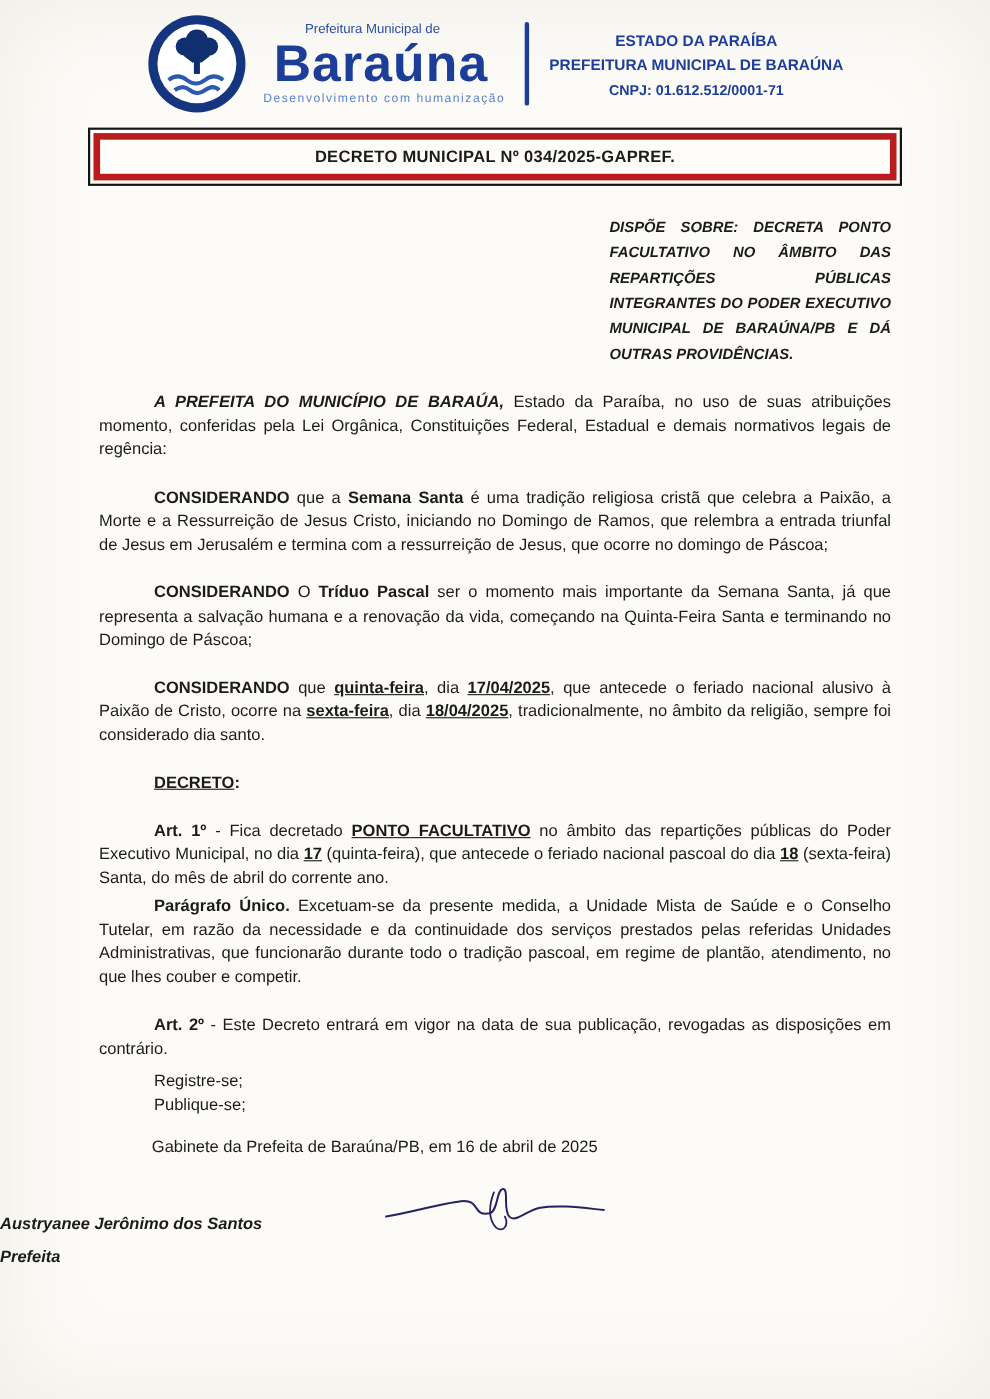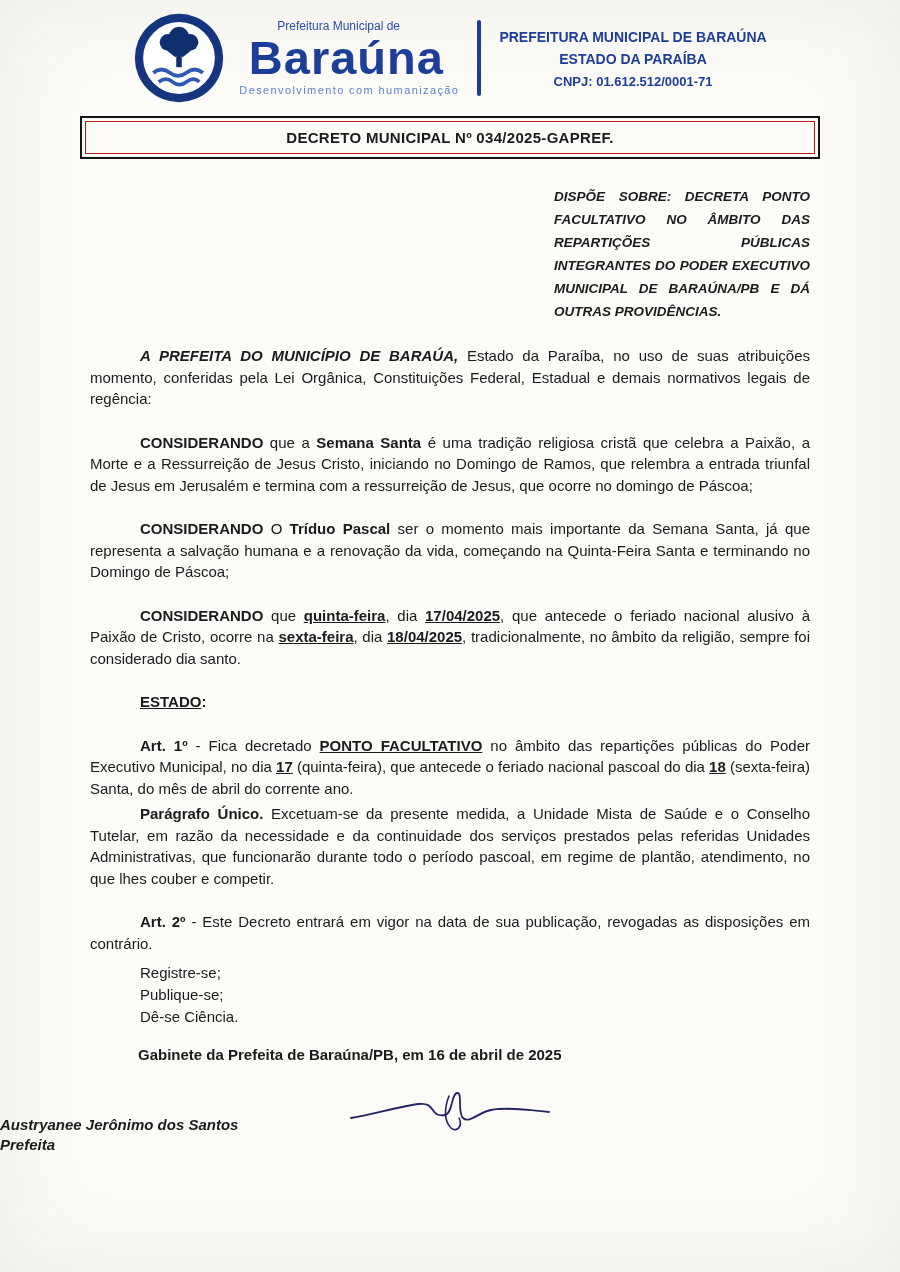--- a/index.html
+++ b/index.html
@@ -21,48 +21,48 @@
   .logo-pre { color: #2a4ea8; font-size: 12px; margin: 0 0 2px 44px; }
   .logo-name { color: #1d3e98; font-size: 47px; font-weight: bold; letter-spacing: 1px; text-align: center; }
   .logo-tagline { color: #5a82cf; font-size: 11px; letter-spacing: 1.4px; margin: 4px 0 0 6px; }
   .hdr-divider { width: 4px; height: 76px; background: #1d3e98; border-radius: 2px; }
   .hdr-right { text-align: center; color: #1d3e98; font-weight: bold; }
   .hr1 { font-size: 14px; line-height: 1.55; }
   .hr2 { font-size: 13px; margin-top: 4px; }
 
   
   .title-box-outer { margin: 12px 80px 0; border: 2px solid #141414; padding: 3px; background: #fdfcf9; }
-  .title-box-inner { border: 1px solid #b91c1c; padding: 7px 20px; }
+  .title-box-inner { border: 6px solid #b91c1c; padding: 7px 20px; }
   .title { text-align: center; font-weight: bold; font-size: 15px; letter-spacing: 0.3px; }
 
   
   .ementa {
     width: 256px; margin: 26px 90px 0 auto;
     font-weight: bold; font-style: italic;
     font-size: 13.5px; line-height: 23px; text-align: justify;
   }
 
   
   .content { padding: 22px 90px 0; font-size: 15px; line-height: 21.5px; }
   .para { margin: 0 0 22px; text-align: justify; text-indent: 50px; }
   .para.mb4 { margin-bottom: 4px; }
   .para.mb8 { margin-bottom: 8px; }
   .closing { margin-left: 50px; }
   .closing div { line-height: 22px; }
-  .dateline { margin: 16px 0 0 48px; font-weight: bold; }
+  .dateline { margin: 16px 0 0 48px; }
 
   .b  { font-weight: bold; }
   .bi { font-weight: bold; font-style: italic; }
   .bu { font-weight: bold; text-decoration: underline; }
 
   
   .sig { text-align: left; margin-top: 22px; }
   .sig-ink { display: block; margin: 0 auto -16px; width: 210px; height: 44px; }
   .sig-name, .sig-role { font-weight: bold; font-style: italic; font-size: 15px; }
-  .sig-role { margin-top: 3px; }
+  .sig-role { margin-top: 13px; }
 
   
   .ftr { text-align: center; margin-top: 16px; font-size: 15px; font-weight: bold; }
   .ftr-site { margin-top: 5px; }
   .ftr-link { color: #1456c8; text-decoration: underline; font-weight: bold; }
 </style>
 </head>
 <body>
 
 <div class="page">
@@ -84,47 +84,46 @@
         <path d="M28 76 q8 -6 15 0 t15 0 t14 0" fill="none" stroke="#2c5ab0" stroke-width="4"></path>
       </svg>
       <div class="logo-text">
         <div class="logo-pre">Prefeitura Municipal de</div>
         <div class="logo-name">Baraúna</div>
         <div class="logo-tagline">Desenvolvimento com humanização</div>
       </div>
     </div>
     <div class="hdr-divider"></div>
     <div class="hdr-right">
+      <div class="hr1">ESTADO DA PARAÍBA</div>
       <div class="hr1">PREFEITURA MUNICIPAL DE BARAÚNA</div>
-      <div class="hr1">ESTADO DA PARAÍBA</div>
       <div class="hr2">CNPJ: 01.612.512/0001-71</div>
     </div>
   </header>
 
   <div class="title-box-outer">
     <div class="title-box-inner">
       <div class="title">DECRETO MUNICIPAL Nº 034/2025-GAPREF.</div>
     </div>
   </div>
 
   <div class="ementa">DISPÕE SOBRE: DECRETA PONTO FACULTATIVO NO ÂMBITO DAS REPARTIÇÕES PÚBLICAS INTEGRANTES DO PODER EXECUTIVO MUNICIPAL DE BARAÚNA/PB E DÁ OUTRAS PROVIDÊNCIAS.</div>
 
   <div class="content">
     <p class="para"><span class="bi">A PREFEITA DO MUNICÍPIO DE BARAÚA,</span><span> Estado da Paraíba, no uso de suas atribuições momento, conferidas pela Lei Orgânica, Constituições Federal, Estadual e demais normativos legais de regência:</span></p>
     <p class="para"><span class="b">CONSIDERANDO</span><span> que a </span><span class="b">Semana Santa</span><span> é uma tradição religiosa cristã que celebra a Paixão, a Morte e a Ressurreição de Jesus Cristo, iniciando no Domingo de Ramos, que relembra a entrada triunfal de Jesus em Jerusalém e termina com a ressurreição de Jesus, que ocorre no domingo de Páscoa;</span></p>
     <p class="para"><span class="b">CONSIDERANDO</span><span> O </span><span class="b">Tríduo Pascal</span><span> ser o momento mais importante da Semana Santa, já que representa a salvação humana e a renovação da vida, começando na Quinta-Feira Santa e terminando no Domingo de Páscoa;</span></p>
     <p class="para"><span class="b">CONSIDERANDO</span><span> que </span><span class="bu">quinta-feira</span><span>, dia </span><span class="bu">17/04/2025</span><span>, que antecede o feriado nacional alusivo à Paixão de Cristo, ocorre na </span><span class="bu">sexta-feira</span><span>, dia </span><span class="bu">18/04/2025</span><span>, tradicionalmente, no âmbito da religião, sempre foi considerado dia santo.</span></p>
-    <p class="para"><span class="bu">ESTADO</span><span class="b">:</span></p>
+    <p class="para"><span class="bu">DECRETO</span><span class="b">:</span></p>
     <p class="para mb4"><span class="b">Art. 1º</span><span> - Fica decretado </span><span class="bu">PONTO FACULTATIVO</span><span> no âmbito das repartições públicas do Poder Executivo Municipal, no dia </span><span class="bu">17</span><span> (quinta-feira), que antecede o feriado nacional pascoal do dia </span><span class="bu">18</span><span> (sexta-feira) Santa, do mês de abril do corrente ano.</span></p>
-    <p class="para"><span class="b">Parágrafo Único.</span><span> Excetuam-se da presente medida, a Unidade Mista de Saúde e o Conselho Tutelar, em razão da necessidade e da continuidade dos serviços prestados pelas referidas Unidades Administrativas, que funcionarão durante todo o período pascoal, em regime de plantão, atendimento, no que lhes couber e competir.</span></p>
+    <p class="para"><span class="b">Parágrafo Único.</span><span> Excetuam-se da presente medida, a Unidade Mista de Saúde e o Conselho Tutelar, em razão da necessidade e da continuidade dos serviços prestados pelas referidas Unidades Administrativas, que funcionarão durante todo o tradição pascoal, em regime de plantão, atendimento, no que lhes couber e competir.</span></p>
     <p class="para mb8"><span class="b">Art. 2º</span><span> - Este Decreto entrará em vigor na data de sua publicação, revogadas as disposições em contrário.</span></p>
     <div class="closing">
       <div>Registre-se;</div>
       <div>Publique-se;</div>
-      <div>Dê-se Ciência.</div>
     </div>
     <p class="dateline">Gabinete da Prefeita de Baraúna/PB, em 16 de abril de 2025</p>
   </div>
 
   <div class="sig">
     <svg class="sig-ink" viewBox="0 0 210 44" aria-hidden="true">
       <path d="M6 30 C 30 26, 56 18, 74 16 C 92 14, 84 30, 100 27 C 108 25, 106 6, 112 5 C 118 4, 112 24, 118 30 C 124 36, 134 24, 146 22 C 162 19, 184 22, 204 24" fill="none" stroke="#232363" stroke-width="1.8" stroke-linecap="round"></path>
       <path d="M104 8 C 100 18, 98 32, 106 40 C 112 45, 118 38, 114 30" fill="none" stroke="#232363" stroke-width="1.6" stroke-linecap="round"></path>
     </svg>
     <div class="sig-name">Austryanee Jerônimo dos Santos</div>

